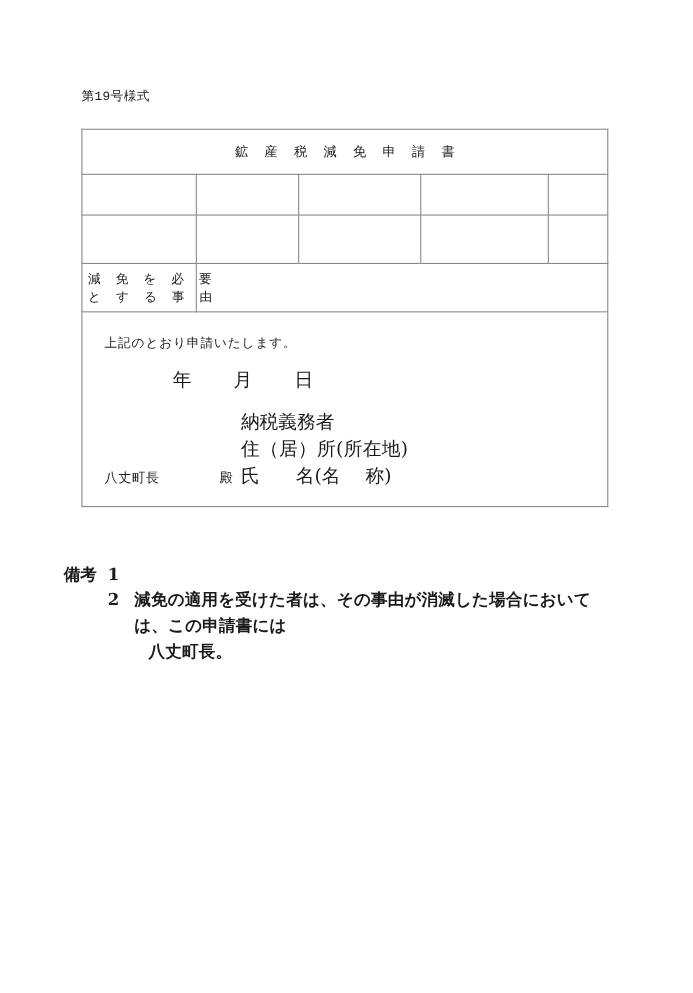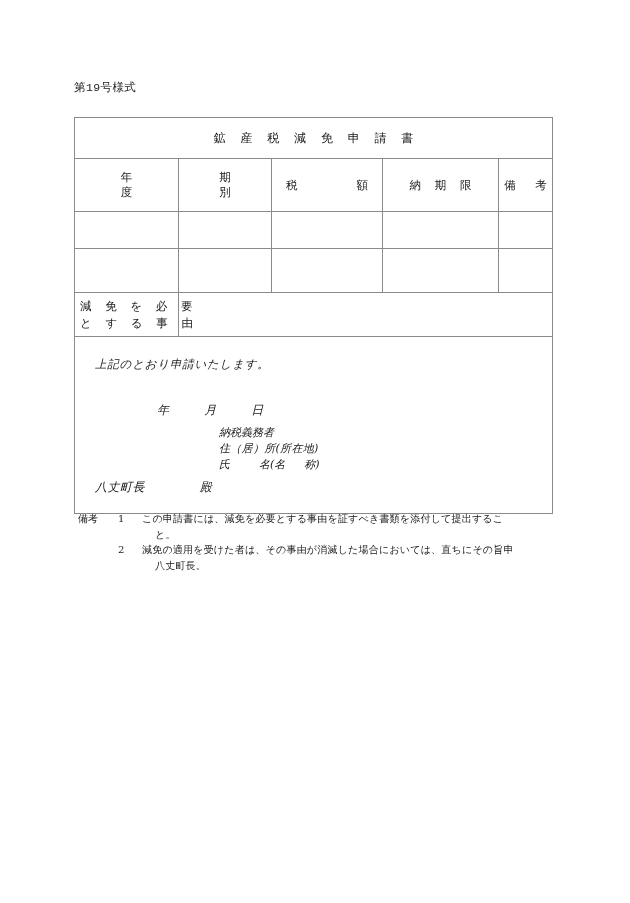--- a/index.html
+++ b/index.html
@@ -87,75 +87,74 @@
     padding-left: 5px;
     font-size: 11.5px;
     white-space: nowrap;
   }
 
   
   .decl-cell {
     height: 176px;
     vertical-align: top;
     position: relative;
-    font-style: italic;
   }
   .decl-inner {
     position: relative;
     height: 100%;
     width: 100%;
   }
   .decl-statement {
     position: absolute;
     left: 20px;
     top: 20px;
     font-size: 11.5px;
     letter-spacing: 0.8px;
     white-space: nowrap;
   }
   .decl-date {
     position: absolute;
     left: 82px;
     top: 50px;
-    font-size: 12px;
+    font-size: 17px;
     letter-spacing: 0.5px;
     white-space: nowrap;
-    margin-top: 15px;
   }
   .decl-date .gap { display: inline-block; width: 26px; }
   .payer-block {
     position: absolute;
     left: 144px;
     top: 88px;
-    font-size: 11px;
+    font-size: 17px;
     line-height: 1.45;
     white-space: nowrap;
   }
   .payer-block .line { display: block; }
   .payer-block .lbl-addr { letter-spacing: 0.3px; }
   .payer-block .lbl-name .nm-gap { display: inline-block; width: 22px; }
   .payer-block .lbl-name .in-gap { display: inline-block; width: 12px; }
   .mayor-line {
     position: absolute;
     left: 20px;
     top: 142px;
     font-size: 12px;
     letter-spacing: 0.5px;
     white-space: nowrap;
   }
   .mayor-line .gap { display: inline-block; width: 46px; }
 
   
   .notes {
     position: absolute;
-    left: 78px;
+    left: 58px;
     top: 511px;
     width: 500px;
-    font-size: 10px;
+    font-size: 15px;
     line-height: 1.55;
+    font-weight: bold;
   }
   .note-row {
     display: flex;
     align-items: flex-start;
   }
   .note-row + .note-row { margin-top: 0px; }
   .note-tag {
     flex: 0 0 auto;
     width: 36px;
     white-space: nowrap;
@@ -192,37 +191,20 @@
     <col style="width:54px">
   </colgroup>
   <tbody>
 
     <tr>
       <td class="title-cell" colspan="5">
         <span class="title-text">鉱 産 税 減 免 申 請 書</span>
       </td>
     </tr>
 
-    <tr>
-      <td class="head-cell">
-        <span class="head-text sp-wide">年　　度</span>
-      </td>
-      <td class="head-cell">
-        <span class="head-text sp-mid">期　　別</span>
-      </td>
-      <td class="head-cell">
-        <span class="head-text sp-mid">税　　額</span>
-      </td>
-      <td class="head-cell">
-        <span class="head-text sp-small">納 期 限</span>
-      </td>
-      <td class="head-cell">
-        <span class="head-text sp-tiny">備　考</span>
-      </td>
-    </tr>
 
     <tr>
       <td class="data-cell-a"></td>
       <td class="data-cell-a"></td>
       <td class="data-cell-a"></td>
       <td class="data-cell-a"></td>
       <td class="data-cell-a"></td>
     </tr>
 
     <tr>
@@ -277,28 +259,24 @@
       </td>
     </tr>
   </tbody>
 </table>
 
 <div class="notes">
 
   <div class="note-row">
     <span class="note-tag">備考</span>
     <span class="note-num">1</span>
-    <span class="note-body">
-      <span>この申請書には、減免を必要とする事由を証すべき書類を添付して提出するこ</span>
-      <span class="cont">と。</span>
-    </span>
   </div>
 
   <div class="note-row">
     <span class="note-tag blank">備考</span>
     <span class="note-num">2</span>
     <span class="note-body">
-      <span>減免の適用を受けた者は、その事由が消滅した場合においては、直ちにその旨申</span>
+      <span>減免の適用を受けた者は、その事由が消滅した場合においては、この申請書には</span>
       <span class="cont">八丈町長。</span>
     </span>
   </div>
 
 </div>
 
 </body></html>

